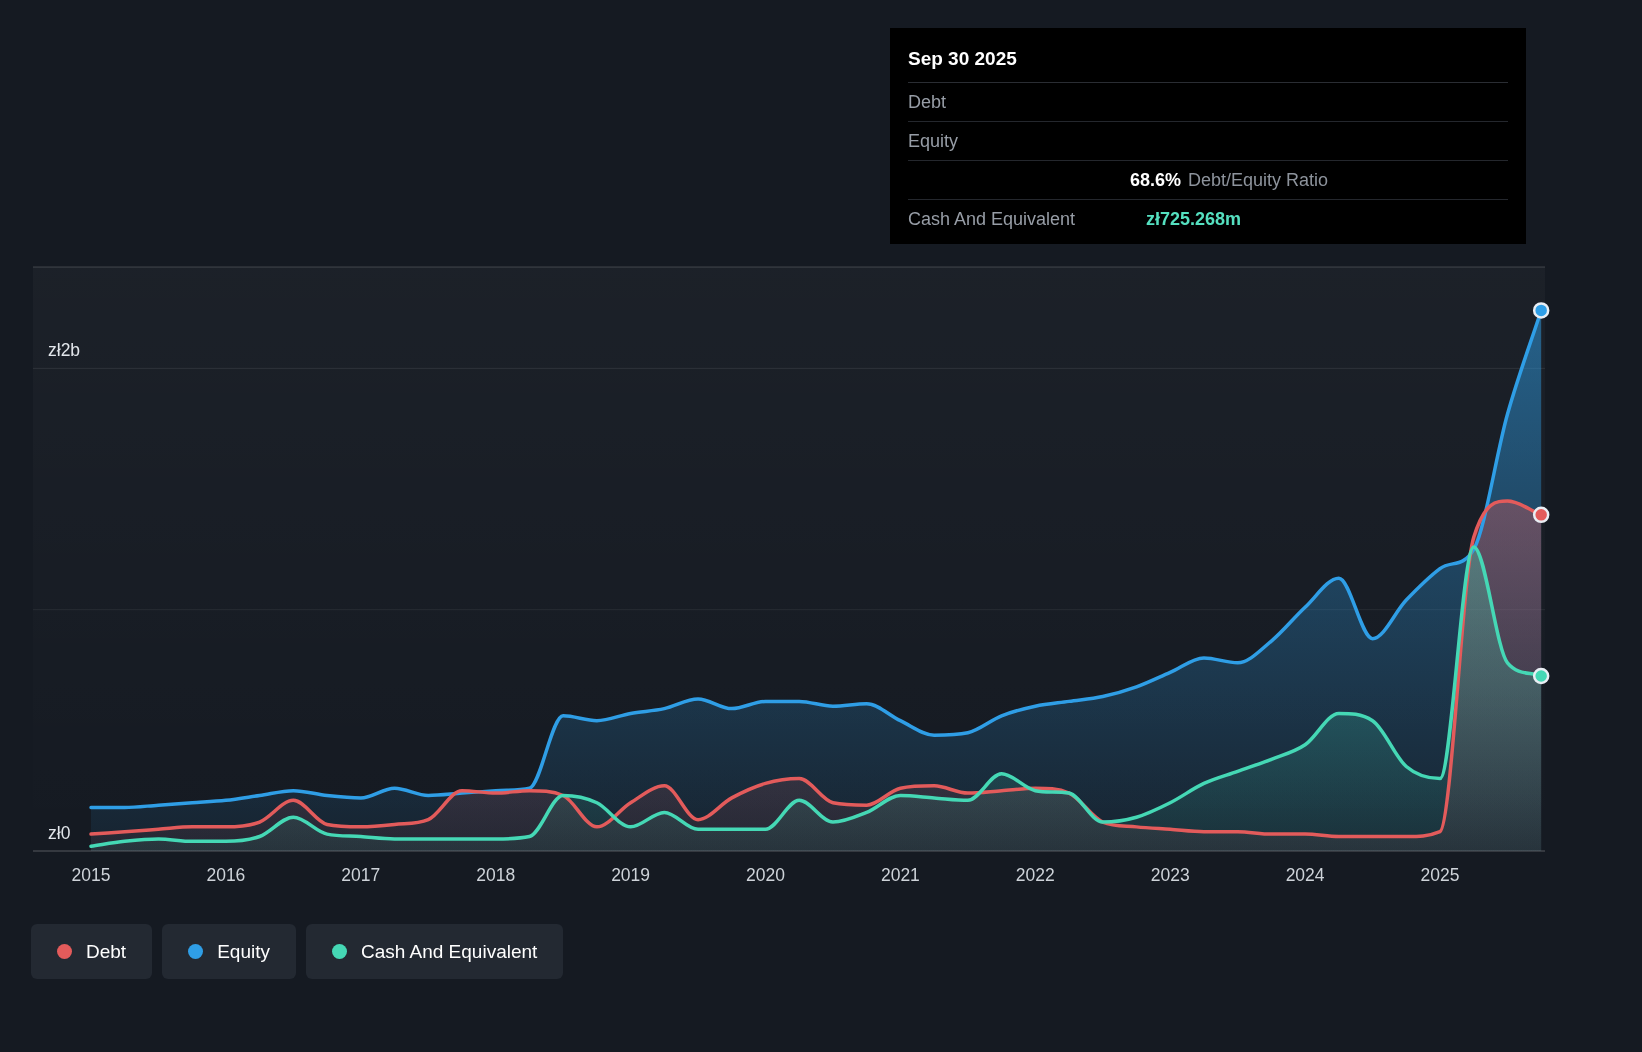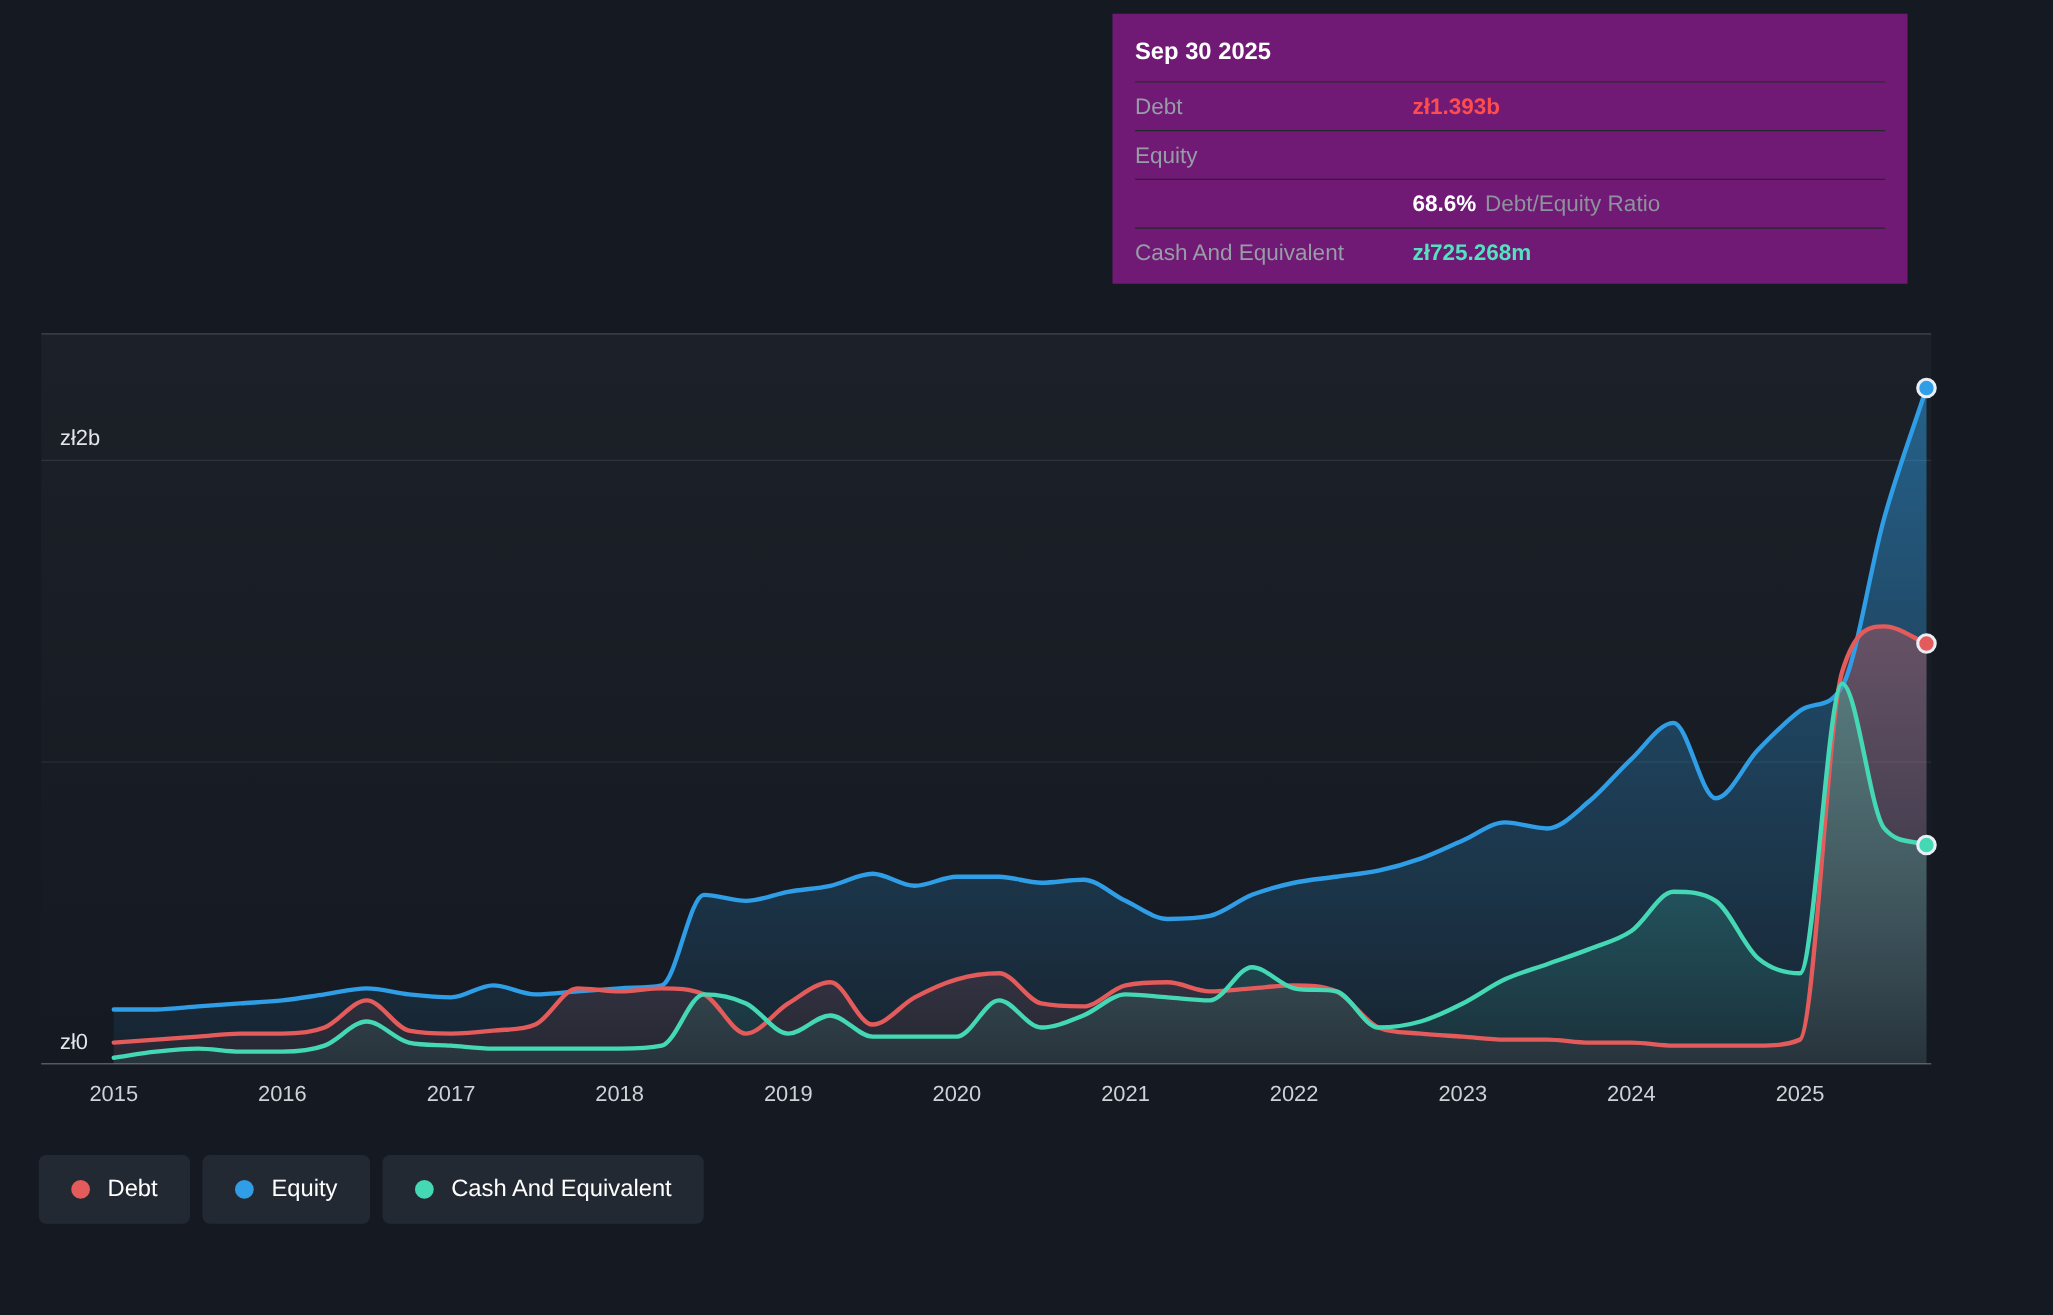--- a/index.html
+++ b/index.html
@@ -5,22 +5,22 @@
   html,body{margin:0;padding:0;}
   body{
     width:1642px;height:1052px;position:relative;overflow:hidden;
     background:#151a22;
     font-family:"Liberation Sans", sans-serif;
   }
   #chart{position:absolute;left:0;top:0;}
 
   
   .tooltip{
-    position:absolute;left:890px;top:11px;width:636px;box-sizing:border-box;
-    background:#701a75;padding:12px 18px 6px 18px;z-index:5;
+    position:absolute;left:890px;top:28px;width:636px;box-sizing:border-box;
+    background:#000000;padding:12px 18px 6px 18px;z-index:5;
   }
   .tt-title{
     color:#ffffff;font-size:19px;font-weight:bold;
     padding:8px 0 12px 0;border-bottom:1px solid #2a2d33;
   }
   .tt-row{
     display:grid;grid-template-columns:222px 1fr;align-items:center;
     padding:8px 0;border-bottom:1px solid #24272d;
     font-size:18px;min-height:22px;
   }
@@ -88,37 +88,36 @@
     <circle cx="1541.175" cy="310.4380165289256" r="7" fill="#2f9ee6" stroke="#e9eef4" stroke-width="2.5"></circle>
     <circle cx="1541.175" cy="514.8380165289257" r="7" fill="#e35b5b" stroke="#e9eef4" stroke-width="2.5"></circle>
     <circle cx="1541.175" cy="676.0413223140496" r="7" fill="#45d8b5" stroke="#e9eef4" stroke-width="2.5"></circle>
   </svg>
 
 <div class="tooltip">
   <div class="tt-title">Sep 30 2025</div>
 
   <div class="tt-row">
     <span class="tt-label">Debt</span>
-    <span class="tt-value" style="color: rgb(255, 76, 76);">zł1.393b</span>
   </div>
 
   <div class="tt-row">
     <span class="tt-label">Equity</span>
   </div>
 
   <div class="tt-row">
     <span class="tt-label"></span>
     <span>
       <span class="tt-ratio-pct">68.6%</span><span class="tt-ratio-rest">Debt/Equity Ratio</span>
     </span>
   </div>
 
   <div class="tt-row last">
     <span class="tt-label">Cash And Equivalent</span>
-    <span class="tt-value" style="color: rgb(85, 224, 192);">zł725.268m</span>
+    <span class="tt-value" style="color: rgb(85, 224, 192); margin-left: 16px;">zł725.268m</span>
   </div>
 </div>
 
 <div class="legend">
   <div class="legend-pill">
     <span class="legend-dot" style="background: rgb(227, 91, 91);"></span>
     <span class="legend-label">Debt</span>
   </div>
   <div class="legend-pill">
     <span class="legend-dot" style="background: rgb(47, 158, 230);"></span>

